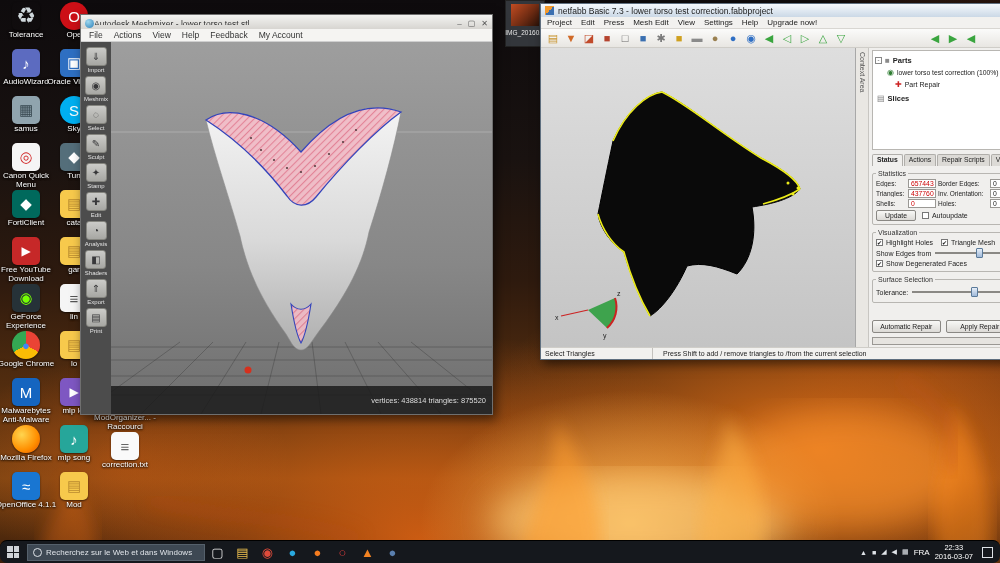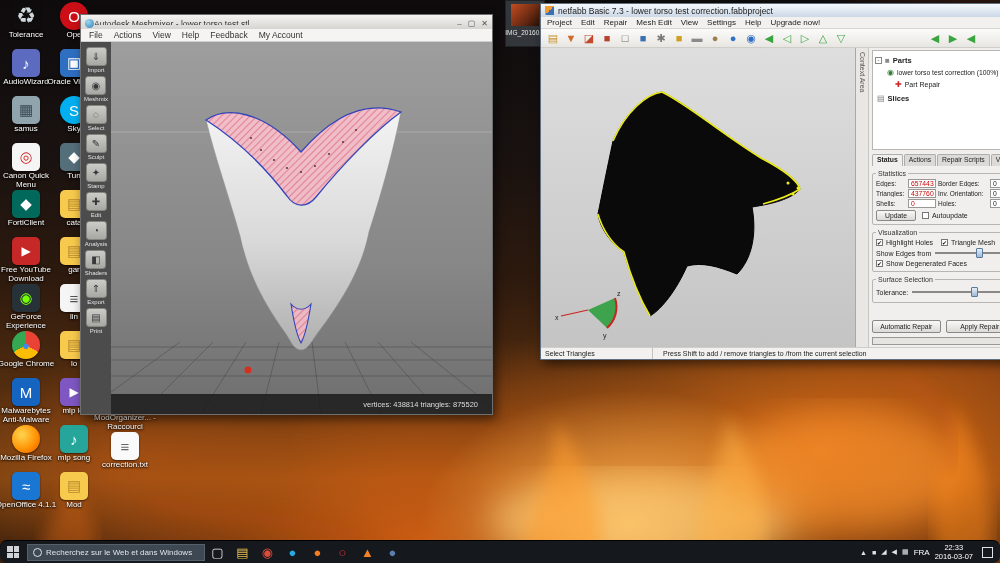--- a/index.html
+++ b/index.html
@@ -47,22 +47,22 @@
   .mm-body { flex:1; display:flex; min-height:0; }
   .mm-tools { width:30px; background:#4c4c4c; display:flex; flex-direction:column; align-items:center;
     padding-top:5px; gap:3px; flex:0 0 auto; }
   .mm-tool { display:flex; flex-direction:column; align-items:center; }
   .mm-tool-btn { width:21px; height:19px; background:linear-gradient(#cbcbc8,#a7a7a3); border:1px solid #85857f;
     border-radius:3px; font-size:10px; color:#38383a; display:flex; align-items:center; justify-content:center; }
   .mm-tool-label { font-size:6px; color:#e3e3e3; margin-top:1px; }
   .mm-viewport { flex:1; position:relative; overflow:hidden;
     background:linear-gradient(#9e9e9e 0%, #949494 24%, #878787 60%, #6e6e6e 100%); }
   .mm-svg { position:absolute; inset:0; }
-  .mm-status { position:absolute; left:0; right:0; bottom:0; height:20px; background:rgba(25,25,25,.82);
-    color:#dcdcdc; font-size:7.5px; display:flex; align-items:center; justify-content:flex-end; padding:0 14px; }
+  .mm-status { position:absolute; left:0; right:0; bottom:0; height:28px; background:rgba(25,25,25,.82);
+    color:#dcdcdc; font-size:7.5px; display:flex; align-items:center; justify-content:flex-end; padding:0 6px; }
 
   
   #netfabb { position:absolute; left:540px; top:3px; width:478px; height:357px; z-index:6;
     background:#f0efed; border:1px solid #5f6f7f; box-shadow:3px 4px 10px rgba(0,0,0,.55);
     display:flex; flex-direction:column; }
   .nf-title { height:13px; background:linear-gradient(#f5f9fd,#cbd8e6); display:flex; align-items:center;
     gap:4px; padding:0 4px; font-size:8.5px; color:#1a1a1a; flex:0 0 auto; }
   .nf-appicon { width:9px; height:9px; background:linear-gradient(135deg,#f29a2e 50%,#3a6fb0 50%); }
   .nf-menu { height:12px; display:flex; gap:9px; padding:0 6px; align-items:center; font-size:8px;
     color:#222; background:#f2f1ef; border-bottom:1px solid #d8d6d2; flex:0 0 auto; }
@@ -425,21 +425,21 @@
   </div>
 
   <div id="netfabb">
     <div class="nf-title">
       <span class="nf-appicon"></span>
       <span>netfabb Basic 7.3 - lower torso test correction.fabbproject</span>
     </div>
     <div class="nf-menu">
       <span>Project</span>
         <span>Edit</span>
-        <span>Repair</span>
+        <span>Press</span>
         <span>Mesh Edit</span>
         <span>View</span>
         <span>Settings</span>
         <span>Help</span>
         <span>Upgrade now!</span>
     </div>
     <div class="nf-toolbar">
       <div class="nf-toolgroup">
 
           <div class="nf-tool" style="color: rgb(201, 148, 47);">▤</div>

